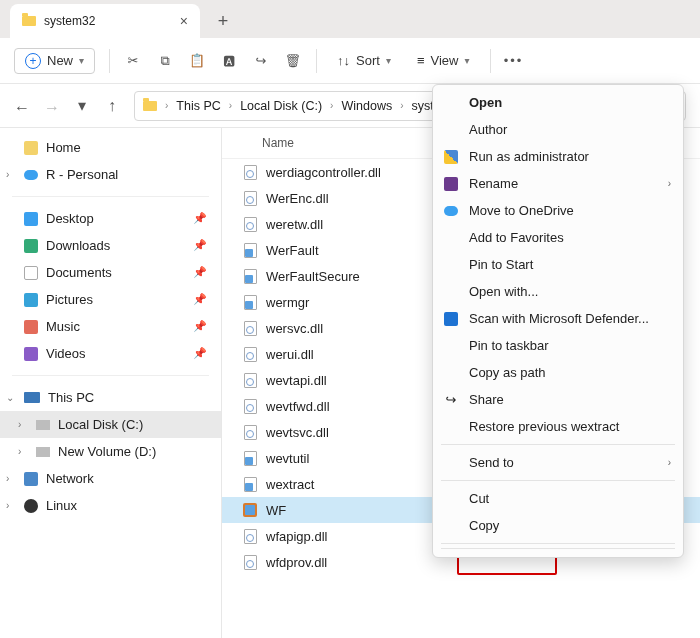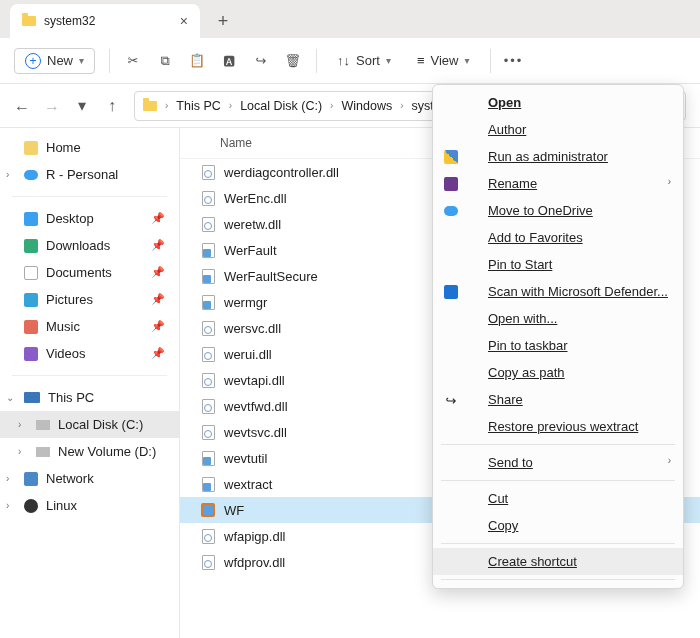--- a/index.html
+++ b/index.html
@@ -62,21 +62,21 @@
   .navarrow.disabled { color:#bbb; }
   .addrbar {
     display:flex; align-items:center; gap:6px;
     border:1px solid #d8d8d8; border-radius:4px;
     height:30px; padding:0 8px; flex:1;
     font-size:12.5px;
   }
   .crumb-sep { color:#888; font-size:10px; margin:0 2px;}
   .content { display:flex; height: calc(638px - 38px - 46px - 44px); }
   .sidebar {
-    width:180px; border-right:1px solid #e7e7e7;
+    width:222px; border-right:1px solid #e7e7e7;
     padding:6px 0; overflow:hidden;
   }
   .side-item {
     display:flex; align-items:center; gap:8px;
     padding:6px 12px 6px 24px; font-size:13px;
     position:relative;
   }
   .side-item .chevron {
     position:absolute; left:6px; font-size:10px; color:#777;
   }
@@ -113,22 +113,22 @@
     position:absolute; top:84px; left:432px;
     width:252px;
     background:#fcfcfc;
     border:1px solid #d8d8d8; border-radius:6px;
     box-shadow:0 6px 18px rgba(0,0,0,.18);
     padding:4px 0;
     font-size:13px;
     z-index:50;
   }
   .cm-item {
-    display:flex; gap:10px;
-    padding:6px 14px 6px 55px; position:relative;text-decoration:underline;
+    display:flex; align-items:center; gap:10px;
+    padding:6px 14px 6px 36px; position:relative;
   }
   .cm-item .cm-icon{ position:absolute; left:10px; width:16px;height:16px;display:flex;align-items:center;justify-content:center;}
   .cm-item .cm-sub { position:absolute; right:12px; font-size:10px; color:#666;}
   .cm-item.hover { background:#ededed; }
   .cm-sep { height:1px; background:#e3e3e3; margin:4px 8px;}
   .highlight-box {
     position:absolute; border:2px solid #d60000; border-radius:2px;
     pointer-events:none;
   }
   
@@ -410,29 +410,29 @@
       </span>
       <span>Move to OneDrive</span>
     </div>
   <div class="cm-item">
       <span>Add to Favorites</span>
     </div>
   <div class="cm-item">
       <span>Pin to Start</span>
     </div>
   <div class="cm-item">
+      <span>Open with...</span>
+    </div>
+  <div class="cm-item">
       <span class="cm-icon">
         <span class="ic-sq ic-shield-b"></span>
       </span>
       <span>Scan with Microsoft Defender...</span>
     </div>
   <div class="cm-item">
-      <span>Open with...</span>
-    </div>
-  <div class="cm-item">
       <span>Pin to taskbar</span>
     </div>
   <div class="cm-item">
       <span>Copy as path</span>
     </div>
   <div class="cm-item">
       <span class="cm-icon">↪</span>
       <span>Share</span>
     </div>
   <div class="cm-item">
@@ -444,20 +444,17 @@
       <span class="cm-sub">›</span>
     </div>
   <div class="cm-sep"></div>
   <div class="cm-item">
       <span>Cut</span>
     </div>
   <div class="cm-item">
       <span>Copy</span>
     </div>
   <div class="cm-sep"></div>
-  <div class="cm-item hover" id="cm-shortcut">
-      <span>Create shortcut</span>
-    </div>
   <div class="cm-sep"></div>
 
 </div>
 
 <div class="highlight-box" id="red-box" style="top: 546px; left: 457px; width: 100px; height: 29px;"></div>
 
 </body></html>

